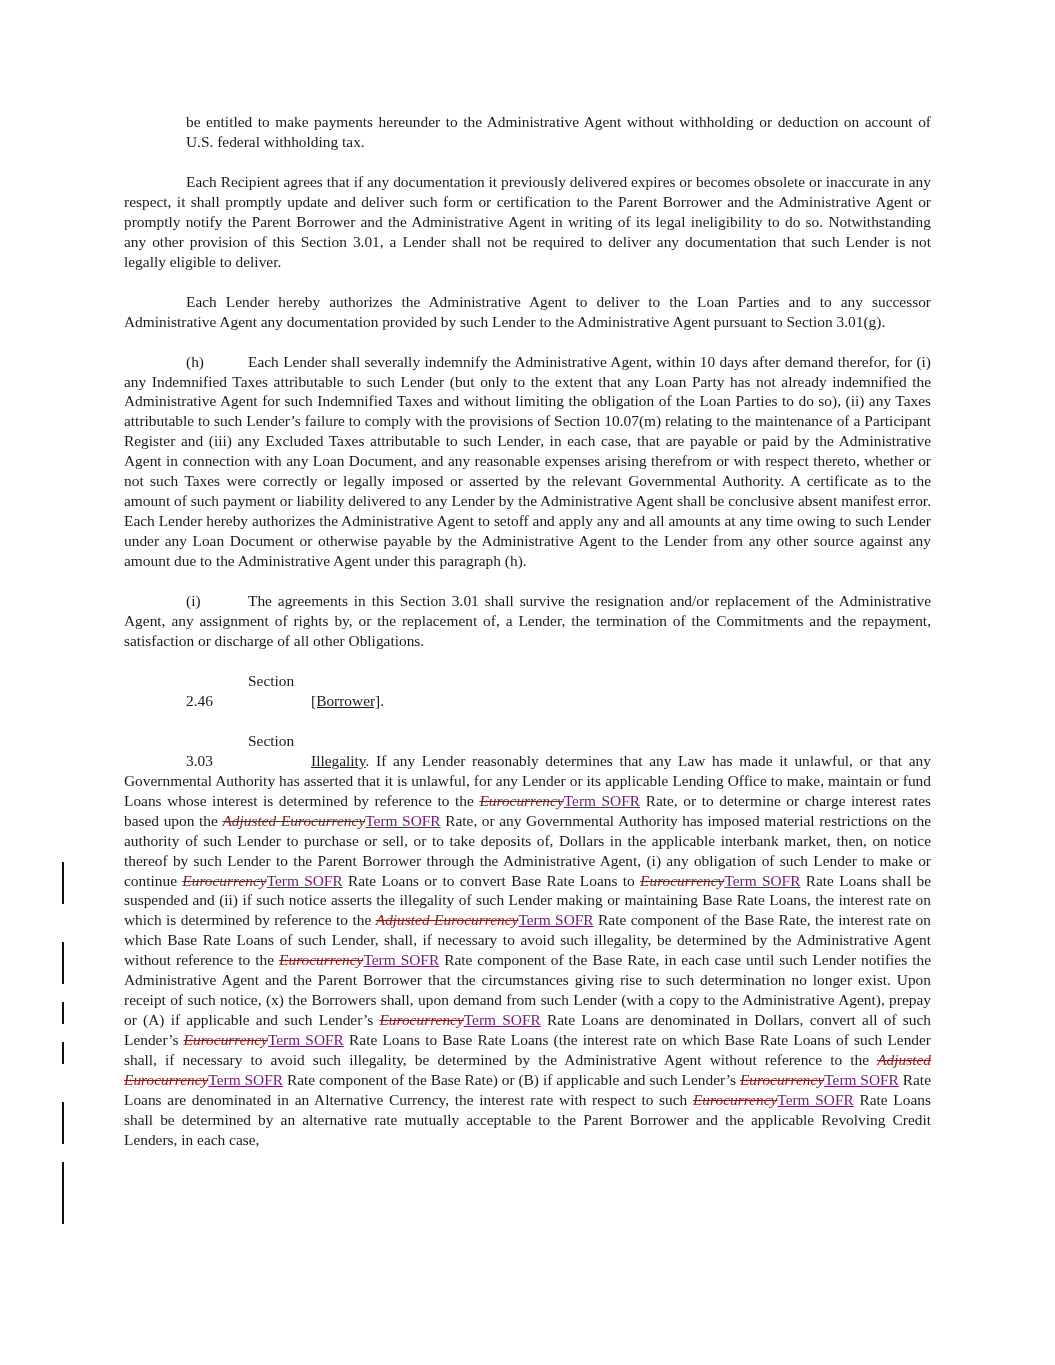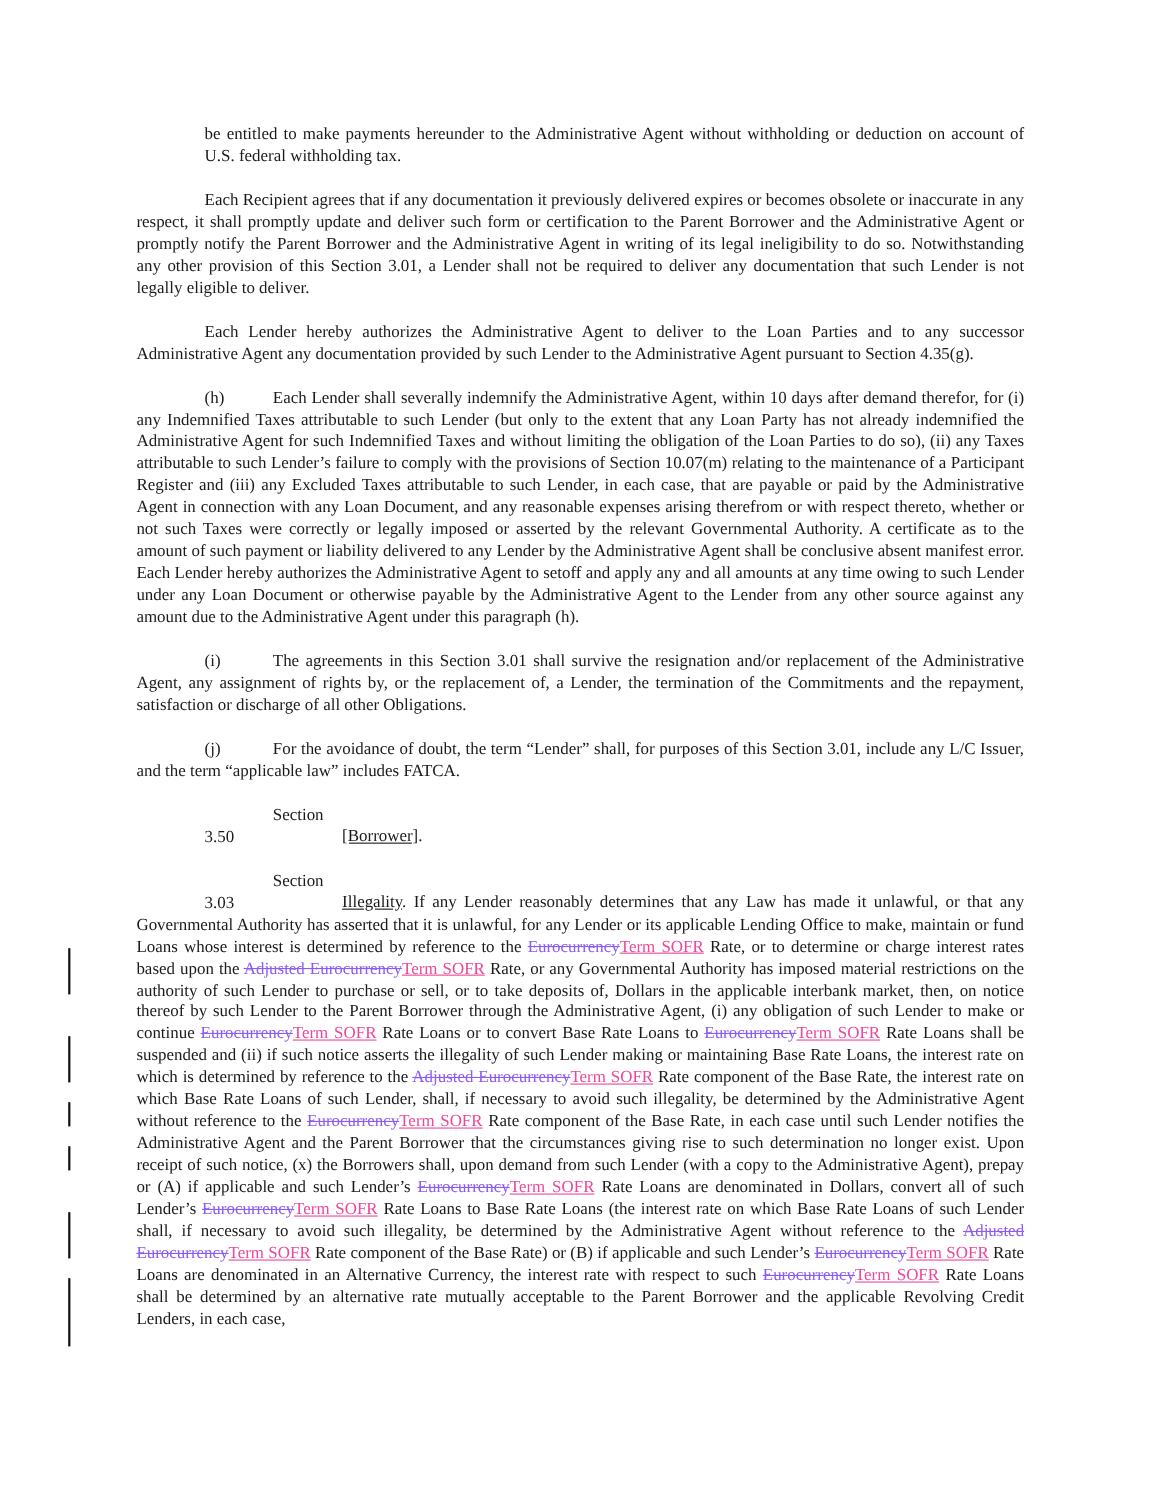--- a/index.html
+++ b/index.html
@@ -5,39 +5,38 @@
   html, body { margin:0; padding:0; background:#ffffff; }
   body { width:1055px; height:1365px; position:relative; overflow:hidden;
          font-family:"Liberation Serif", serif; color:#1a1a1a; }
   .page { position:absolute; left:124px; top:112px; width:807px;
           font-size:15.4px; line-height:19.95px; }
   p { margin:0 0 20px 0; text-align:justify; text-align-last:left; }
   .ind { text-indent:62px; }
   .cont { padding-left:62px; }
   .tab { display:inline-block; width:62px; text-indent:0; }
   .u { text-decoration:underline; }
-  del { color:#8b5cf6; text-decoration:line-through; }
-  ins { color:#ec4899; text-decoration:underline; }
+  del { color:#7f1d1d; text-decoration:line-through;font-style:italic; }
+  ins { color:#701a75; text-decoration:underline; }
   .bar { position:absolute; left:62px; width:1.5px; background:#111; }
   .hdr { display:inline-block; width:125px; }
 </style>
 </head>
 <body>
 
 <div class="bars" id="bars">
     <div class="bar" style="top: 862px; height: 42px;"></div>
     <div class="bar" style="top: 942px; height: 42px;"></div>
     <div class="bar" style="top: 1002px; height: 22px;"></div>
     <div class="bar" style="top: 1042px; height: 22px;"></div>
     <div class="bar" style="top: 1102px; height: 42px;"></div>
     <div class="bar" style="top: 1162px; height: 62px;"></div>
   </div>
 
 <div class="page">
   <p class="cont">be entitled to make payments hereunder to the Administrative Agent without withholding or deduction on account of U.S. federal withholding tax.</p>
   <p class="ind">Each Recipient agrees that if any documentation it previously delivered expires or becomes obsolete or inaccurate in any respect, it shall promptly update and deliver such form or certification to the Parent Borrower and the Administrative Agent or promptly notify the Parent Borrower and the Administrative Agent in writing of its legal ineligibility to do so.  Notwithstanding any other provision of this Section 3.01, a Lender shall not be required to deliver any documentation that such Lender is not legally eligible to deliver.</p>
-  <p class="ind">Each Lender hereby authorizes the Administrative Agent to deliver to the Loan Parties and to any successor Administrative Agent any documentation provided by such Lender to the Administrative Agent pursuant to Section 4.35(g).</p>
+  <p class="ind">Each Lender hereby authorizes the Administrative Agent to deliver to the Loan Parties and to any successor Administrative Agent any documentation provided by such Lender to the Administrative Agent pursuant to Section 3.01(g).</p>
   <p class="ind"><span class="tab">(h)</span><span>Each Lender shall severally indemnify the Administrative Agent, within 10 days after demand therefor, for (i) any Indemnified Taxes attributable to such Lender (but only to the extent that any Loan Party has not already indemnified the Administrative Agent for such Indemnified Taxes and without limiting the obligation of the Loan Parties to do so), (ii) any Taxes attributable to such Lender’s failure to comply with the provisions of Section 10.07(m) relating to the maintenance of a Participant Register and (iii) any Excluded Taxes attributable to such Lender, in each case, that are payable or paid by the Administrative Agent in connection with any Loan Document, and any reasonable expenses arising therefrom or with respect thereto, whether or not such Taxes were correctly or legally imposed or asserted by the relevant Governmental Authority.  A certificate as to the amount of such payment or liability delivered to any Lender by the Administrative Agent shall be conclusive absent manifest error.  Each Lender hereby authorizes the Administrative Agent to setoff and apply any and all amounts at any time owing to such Lender under any Loan Document or otherwise payable by the Administrative Agent to the Lender from any other source against any amount due to the Administrative Agent under this paragraph (h).</span></p>
   <p class="ind"><span class="tab">(i)</span><span>The agreements in this Section 3.01 shall survive the resignation and/or replacement of the Administrative Agent, any assignment of rights by, or the replacement of, a Lender, the termination of the Commitments and the repayment, satisfaction or discharge of all other Obligations.</span></p>
-  <p class="ind"><span class="tab">(j)</span><span>For the avoidance of doubt, the term “Lender” shall, for purposes of this Section 3.01, include any L/C Issuer, and the term “applicable law” includes FATCA.</span></p>
-  <p class="ind"><span class="hdr">Section 3.50</span><span class="u">[Borrower]</span><span>.</span></p>
+  <p class="ind"><span class="hdr">Section 2.46</span><span class="u">[Borrower]</span><span>.</span></p>
   <p class="ind" id="s303"><span class="hdr">Section 3.03</span><span class="u">Illegality</span><span>.  If any Lender reasonably determines that any Law has made it unlawful, or that any Governmental Authority has asserted that it is unlawful, for any Lender or its applicable Lending Office to make, maintain or fund Loans whose interest is determined by reference to the </span><del>Eurocurrency</del><ins>Term SOFR</ins><span> Rate, or to determine or charge interest rates based upon the </span><del>Adjusted Eurocurrency</del><ins>Term SOFR</ins><span> Rate, or any Governmental Authority has imposed material restrictions on the authority of such Lender to purchase or sell, or to take deposits of, Dollars in the applicable interbank market, then, on notice thereof by such Lender to the Parent Borrower through the Administrative Agent, (i) any obligation of such Lender to make or continue </span><del>Eurocurrency</del><ins>Term SOFR</ins><span> Rate Loans or to convert Base Rate Loans to </span><del>Eurocurrency</del><ins>Term SOFR</ins><span> Rate Loans shall be suspended and (ii) if such notice asserts the illegality of such Lender making or maintaining Base Rate Loans, the interest rate on which is determined by reference to the </span><del>Adjusted Eurocurrency</del><ins>Term SOFR</ins><span> Rate component of the Base Rate, the interest rate on which Base Rate Loans of such Lender, shall, if necessary to avoid such illegality, be determined by the Administrative Agent without reference to the </span><del>Eurocurrency</del><ins>Term SOFR</ins><span> Rate component of the Base Rate, in each case until such Lender notifies the Administrative Agent and the Parent Borrower that the circumstances giving rise to such determination no longer exist.  Upon receipt of such notice, (x) the Borrowers shall, upon demand from such Lender (with a copy to the Administrative Agent), prepay or (A) if applicable and such Lender’s </span><del>Eurocurrency</del><ins>Term SOFR</ins><span> Rate Loans are denominated in Dollars, convert all of such Lender’s </span><del>Eurocurrency</del><ins>Term SOFR</ins><span> Rate Loans to Base Rate Loans (the interest rate on which Base Rate Loans of such Lender shall, if necessary to avoid such illegality, be determined by the Administrative Agent without reference to the </span><del>Adjusted Eurocurrency</del><ins>Term SOFR</ins><span> Rate component of the Base Rate) or (B) if applicable and such Lender’s </span><del>Eurocurrency</del><ins>Term SOFR</ins><span> Rate Loans are denominated in an Alternative Currency, the interest rate with respect to such </span><del>Eurocurrency</del><ins>Term SOFR</ins><span> Rate Loans shall be determined by an alternative rate mutually acceptable to the Parent Borrower and the applicable Revolving Credit Lenders, in each case,</span></p>
 </div>
 
 </body></html>

